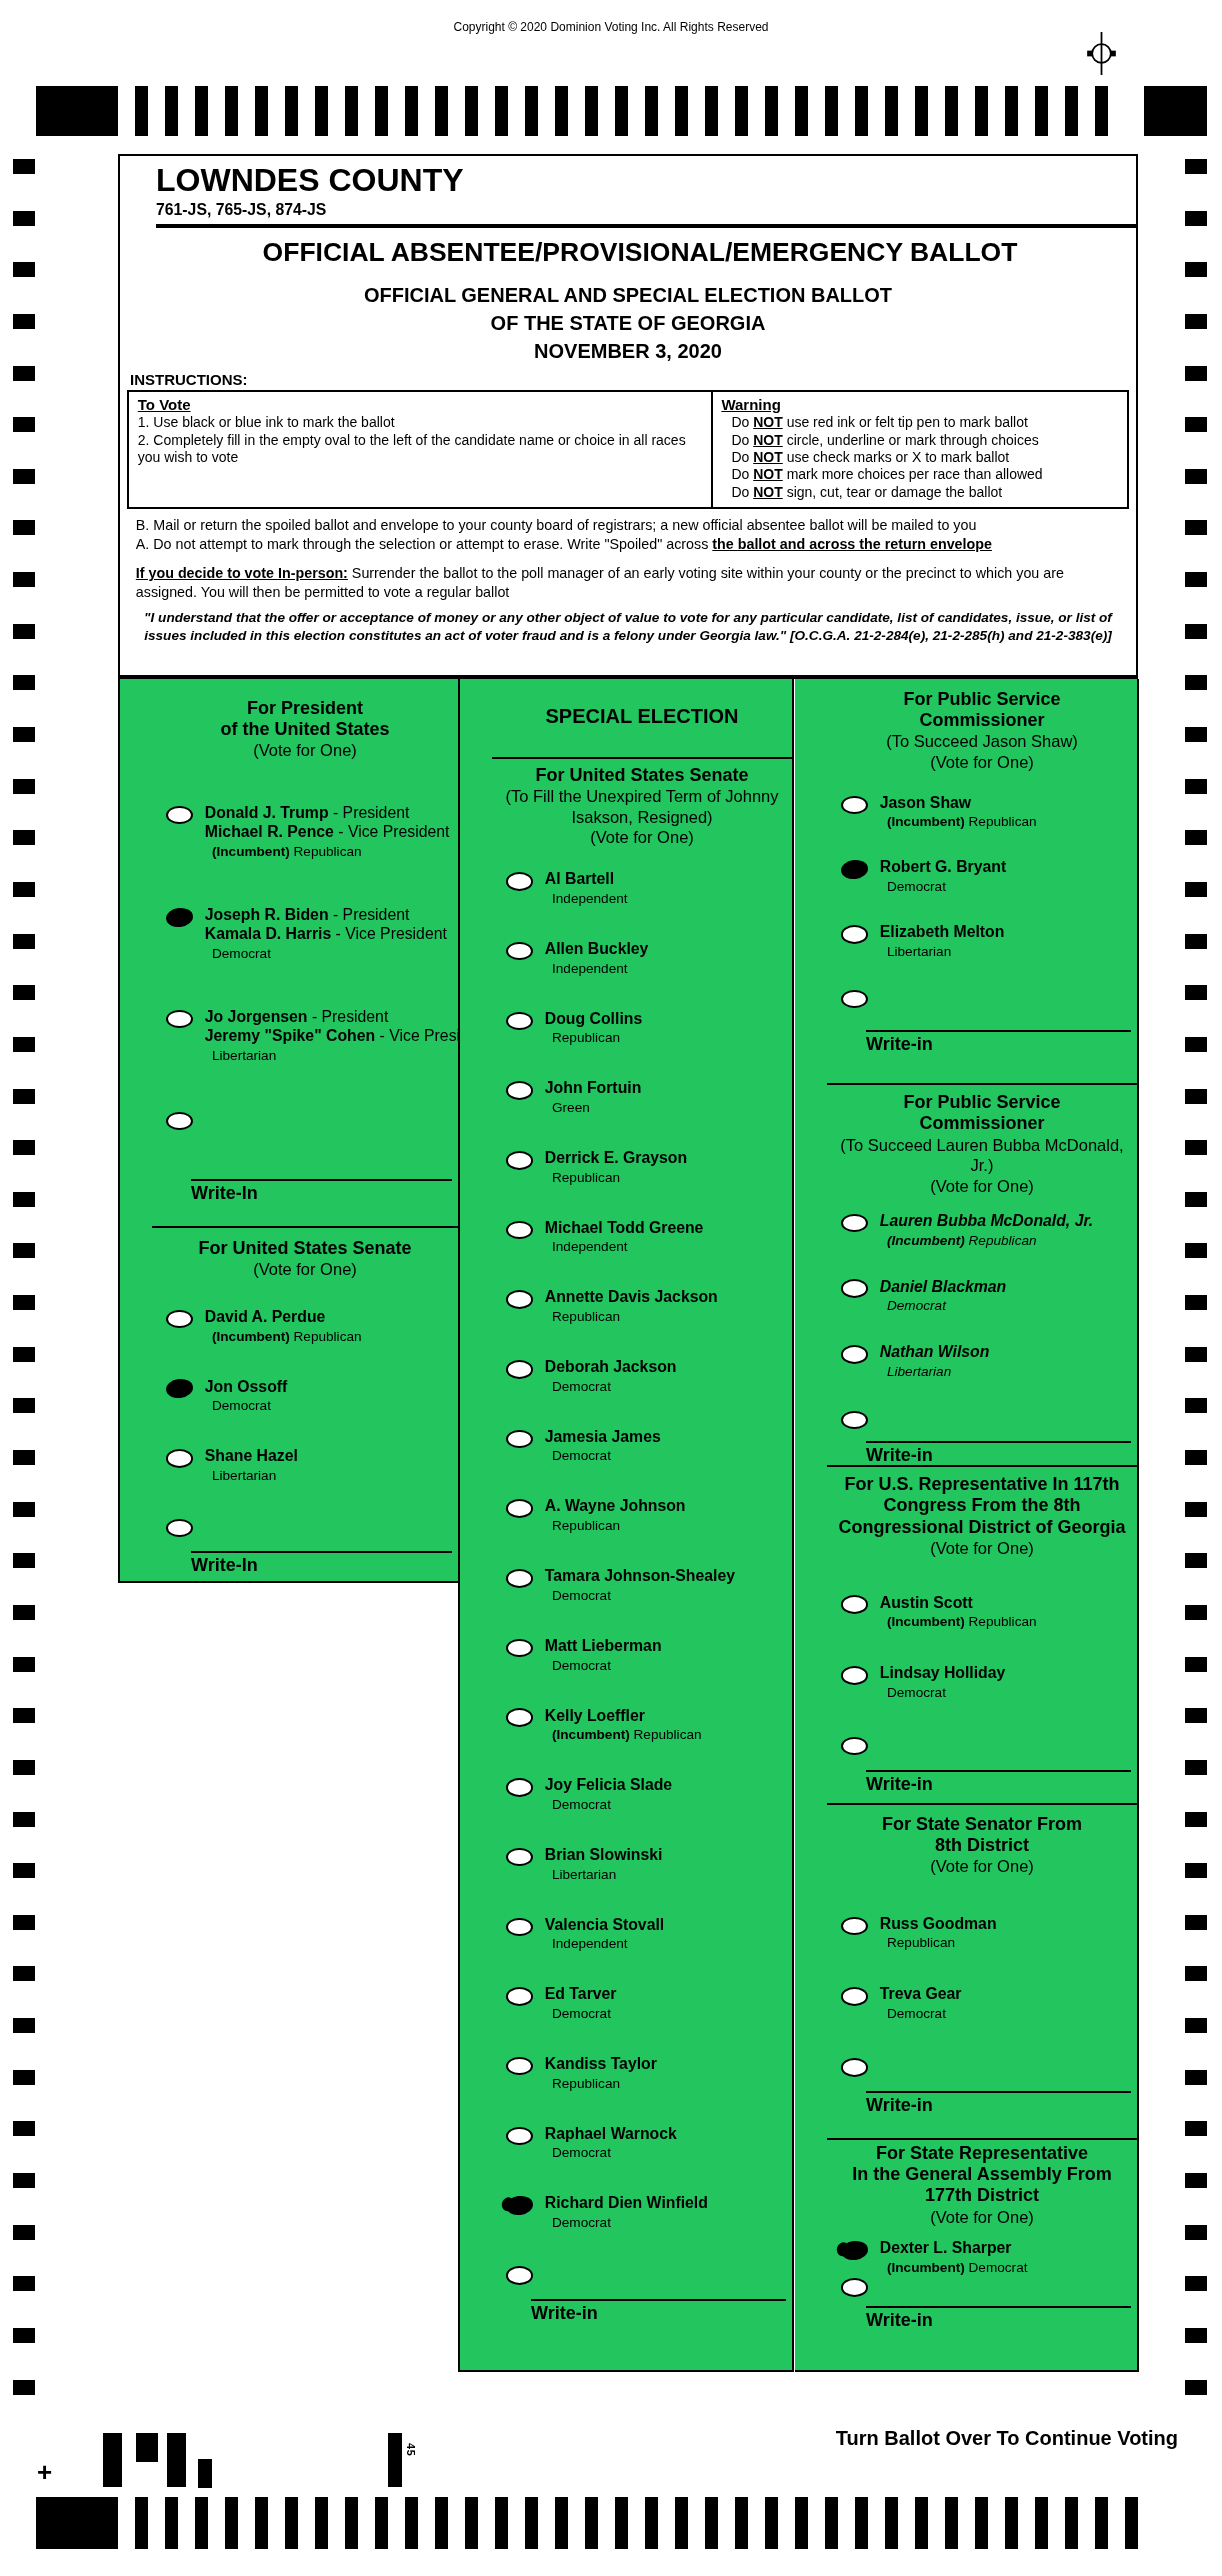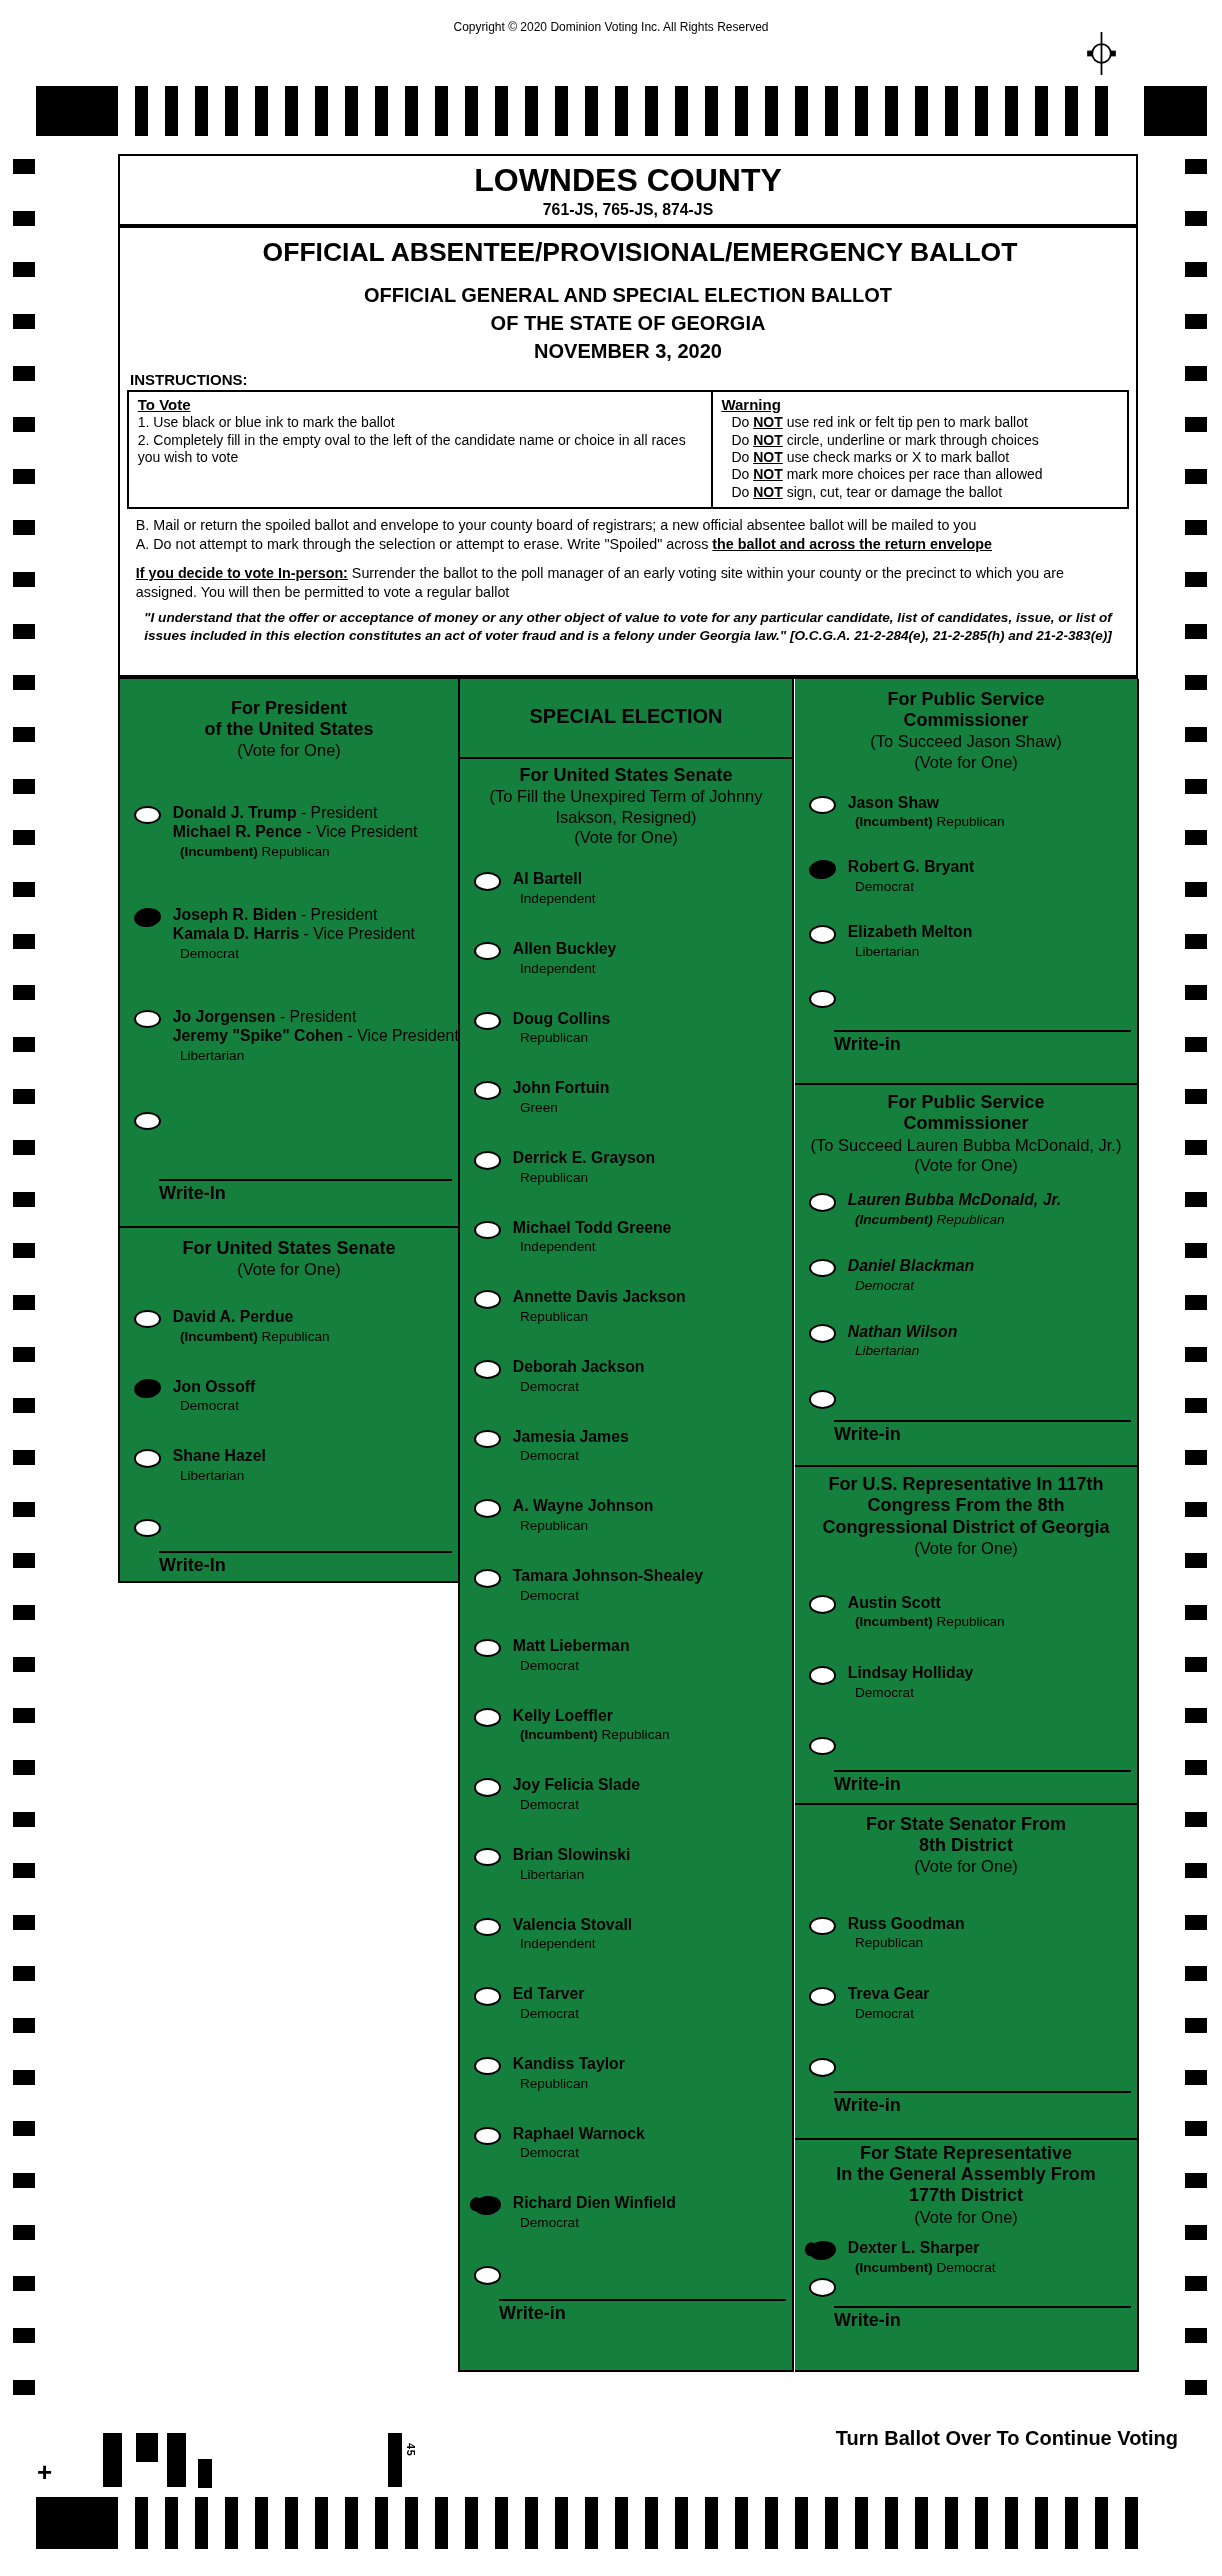--- a/index.html
+++ b/index.html
@@ -27,42 +27,42 @@
   .sb3{left:167px;top:2433px;width:18.6px;height:54px;}
   .sb4{left:198px;top:2459px;width:14.3px;height:29px;}
   .sb5{left:388px;top:2433px;width:13.6px;height:54px;}
   .stub-plus{position:absolute;left:37px;top:2457px;font-size:26px;font-weight:bold;}
   .stub-num{position:absolute;left:405px;top:2443px;font-size:10.7px;font-weight:bold;
             writing-mode:vertical-rl;letter-spacing:0.7px;}
   .turnover{position:absolute;top:2427px;right:44px;font-size:20px;font-weight:bold;}
   
   .ballot-top{position:absolute;left:118px;top:154px;width:1020px;height:525px;
               border:2.9px solid #000;border-bottom:4.3px solid #000;overflow:hidden;}
-  .county-block{text-align:center;padding:7.2px 0 5.7px;border-bottom:4.3px solid #000;}
+  .county-block{padding:7.2px 0 5.7px;border-bottom:4.3px solid #000;margin-left:36px;}
   .county{font-size:32px;font-weight:bold;line-height:1.08;}
   .ids{font-size:15.8px;font-weight:bold;margin-top:2.9px;}
   .title-block{text-align:center;padding-top:8.6px;}
   .btitle{font-size:26.5px;font-weight:bold;padding-left:24px;}
   .bsub{font-size:20px;font-weight:bold;line-height:1.4;}
   .bsub.first{margin-top:13px;}
   .instr-label{font-size:15px;font-weight:bold;margin:5.7px 0 2.1px 10px;}
   .instr-box{margin:0 7.2px;border:2.1px solid #000;display:flex;align-items:stretch;}
   .to-vote{flex:0 0 58.5%;padding:4.3px 8.6px 5.7px;border-right:2.1px solid #000;}
   .warning{flex:1;padding:4.3px 8.6px 5.7px;}
   .ihead{font-size:15px;font-weight:bold;text-decoration:underline;margin-bottom:1.4px;}
   .iline{font-size:14px;line-height:1.24;}
   .warning .iline{padding-left:10px;}
   .bu{font-weight:bold;text-decoration:underline;}
   .mistake{margin:7.2px 13px 0 15.8px;font-size:14.3px;line-height:1.33;}
   .mhead{font-weight:bold;text-decoration:underline;margin-bottom:4.3px;}
   .inperson{margin:10px 13px 0 15.8px;font-size:14.3px;line-height:1.33;}
   .felony{margin:7.2px auto 0;max-width:1002px;text-align:center;font-size:13.6px;
           font-style:italic;font-weight:bold;line-height:1.33;}
   
-  .col{position:absolute;top:679px;background:#15803d;}
+  .col{position:absolute;top:679px;background:#22c55e;padding-left:32px;}
   #col-left{left:118px;width:340px;height:904px;border-left:2.9px solid #000;border-bottom:2.9px solid #000;}
   #col-middle{left:458px;width:336px;height:1693px;border-left:2.1px solid #000;border-right:2.1px solid #000;border-bottom:2.9px solid #000;}
   #col-right{left:795px;width:344px;height:1693px;border-right:2.9px solid #000;border-bottom:2.9px solid #000;}
   .banner{height:80px;border-bottom:2.1px solid #000;text-align:center;
           font-size:20px;font-weight:bold;padding-top:26px;}
   .contest{border-bottom:2.1px solid #000;overflow:hidden;}
   .contest:last-child{border-bottom:none;}
   .chead{text-align:center;}
   .chead .t{font-size:18px;font-weight:bold;line-height:1.18;}
   .chead .s,.chead .v{font-size:16.5px;line-height:1.25;}

